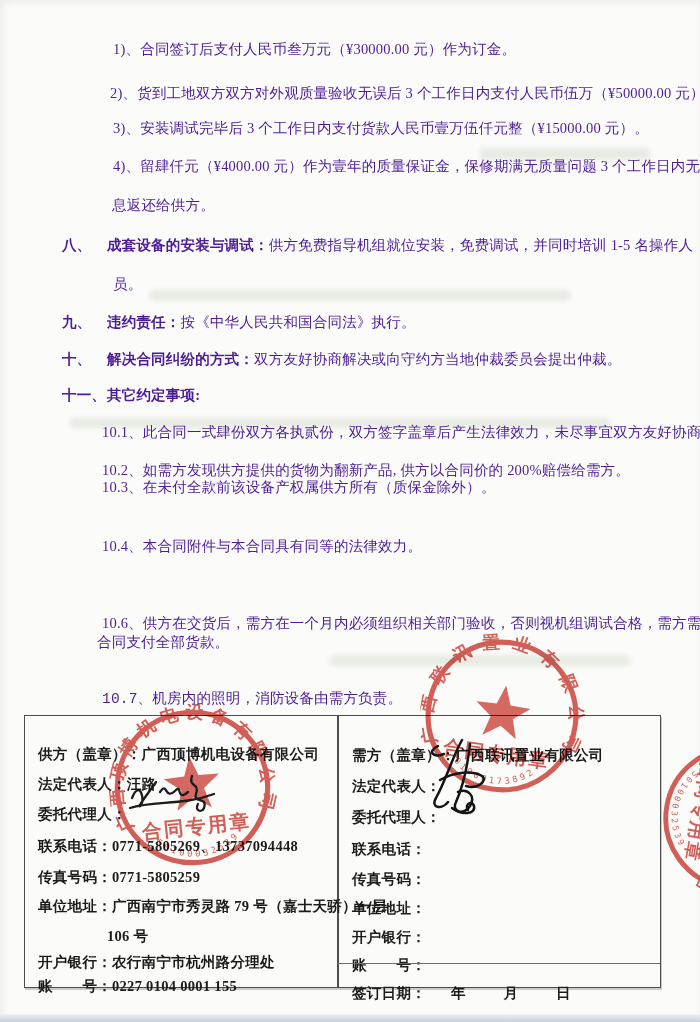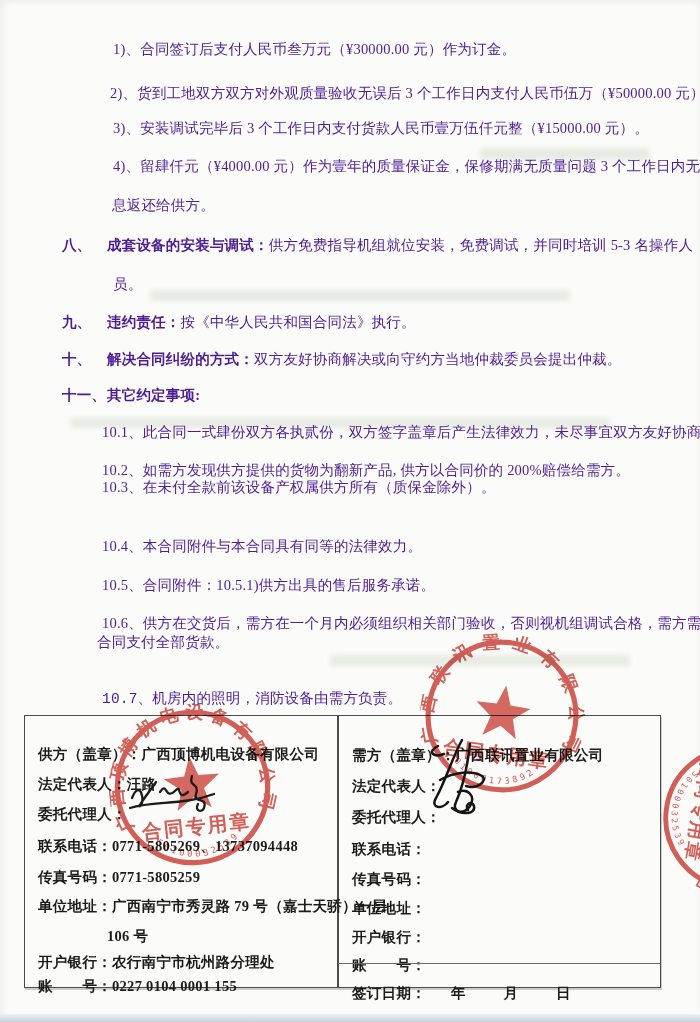--- a/index.html
+++ b/index.html
@@ -47,41 +47,40 @@
   <div class="bleed" style="left:70px; top:418px; width:540px; height:10px;"></div>
   <div class="bleed" style="left:330px; top:655px; width:300px; height:11px;"></div>
 
   <div class="abs line" style="left:113px; top:40px;">1)、合同签订后支付人民币叁万元（¥30000.00 元）作为订金。</div>
   <div class="abs line" style="left:110px; top:84px;">2)、货到工地双方双方对外观质量验收无误后 3 个工作日内支付人民币伍万（¥50000.00 元）。</div>
   <div class="abs line" style="left:113px; top:119px;">3)、安装调试完毕后 3 个工作日内支付货款人民币壹万伍仟元整（¥15000.00 元）。</div>
   <div class="abs line" style="left:113px; top:157px;">4)、留肆仟元（¥4000.00 元）作为壹年的质量保证金，保修期满无质量问题 3 个工作日内无</div>
   <div class="abs line" style="left:112px; top:196px;text-align:center;">息返还给供方。</div>
 
   <div class="abs line clause" style="left:62px; top:236px;">
-    <span class="cnum">八、</span><span class="chead">成套设备的安装与调试：</span><span>供方免费指导机组就位安装，免费调试，并同时培训 5-3 名操作人</span>
+    <span class="cnum">八、</span><span class="chead">成套设备的安装与调试：</span><span>供方免费指导机组就位安装，免费调试，并同时培训 1-5 名操作人</span>
   </div>
   <div class="abs line" style="left:113px; top:275px;">员。</div>
 
   <div class="abs line clause" style="left:62px; top:350px;">
     <span class="cnum">十、</span><span class="chead">解决合同纠纷的方式：</span><span>双方友好协商解决或向守约方当地仲裁委员会提出仲裁。</span>
   </div>
 
   <div class="abs line clause" style="left:62px; top:313px;">
     <span class="cnum">九、</span><span class="chead">违约责任：</span><span>按《中华人民共和国合同法》执行。</span>
   </div>
 
   <div class="abs line clause" style="left:62px; top:386px;">
     <span class="cnum">十一、</span><span class="chead">其它约定事项:</span>
   </div>
 
   <div class="abs line" style="left:102px; top:423px;">10.1、此合同一式肆份双方各执贰份，双方签字盖章后产生法律效力，未尽事宜双方友好协商。</div>
   <div class="abs line" style="left:102px; top:461px;">10.2、如需方发现供方提供的货物为翻新产品, 供方以合同价的 200%赔偿给需方。</div>
   <div class="abs line" style="left:102px; top:478px;">10.3、在未付全款前该设备产权属供方所有（质保金除外）。</div>
   <div class="abs line" style="left:102px; top:537px;">10.4、本合同附件与本合同具有同等的法律效力。</div>
-  <div class="abs line" style="left:102px; top:576px;">10.5、合同附件：10.5.1)供方出具的售后服务承诺。</div>
   <div class="abs line" style="left:102px; top:614px;">10.6、供方在交货后，需方在一个月内必须组织相关部门验收，否则视机组调试合格，需方需按</div>
   <div class="abs line" style="left:97px; top:633px;">合同支付全部货款。</div>
   <div class="abs line" style="left:102px; top:689px;font-family:Liberation Mono, monospace;">10.7、机房内的照明，消防设备由需方负责。</div>
 
   <div id="sig-table">
     <div class="vdivider"></div>
 
     <div class="cell-row" style="left:13px; top:13px;">
       <span>供方（盖章）：</span><span>广西顶博机电设备有限公司</span>
     </div>

